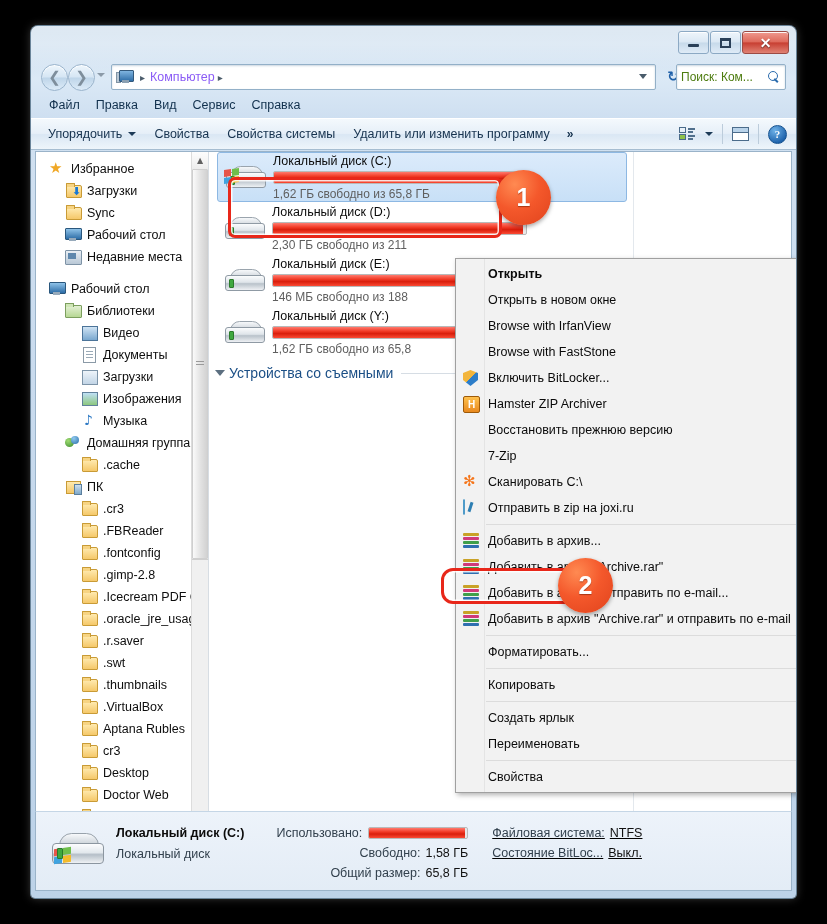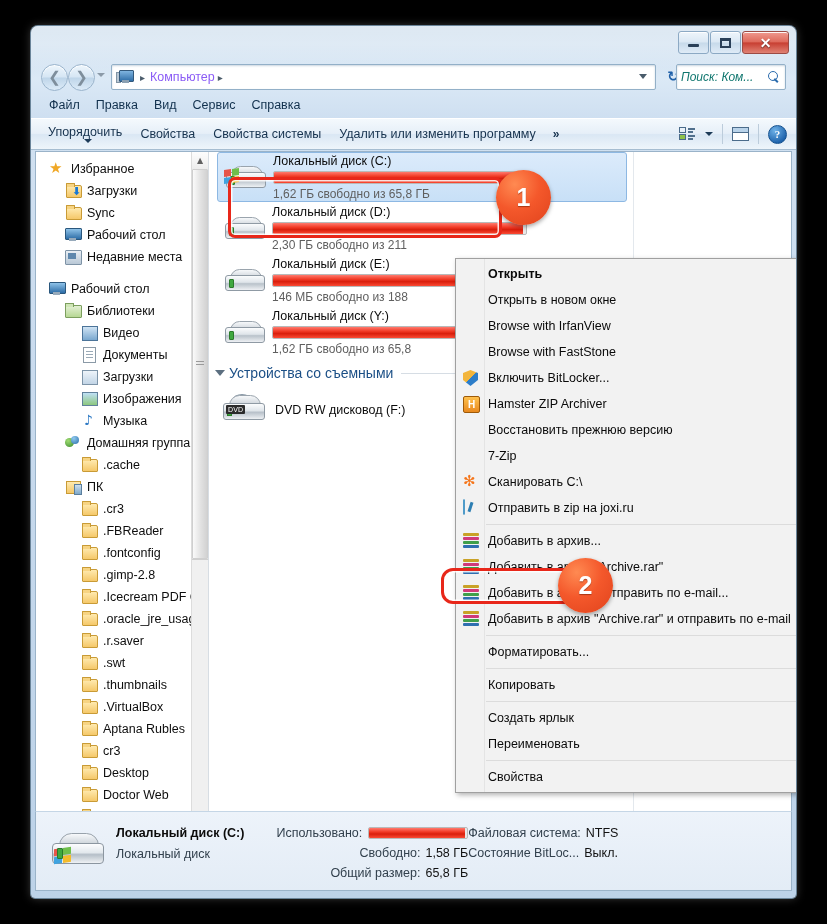--- a/index.html
+++ b/index.html
@@ -77,35 +77,35 @@
   #crumb-drop{position:absolute;right:8px;top:9px;width:0;height:0;
     border-left:4px solid transparent;border-right:4px solid transparent;border-top:5px solid #4a5c6b;}
   #refreshbtn{position:absolute;right:112px;top:3px;width:22px;height:22px;display:flex;align-items:center;justify-content:center;}
   #refreshbtn .rg{color:#1e5fa8;font-size:14px;font-weight:bold;font-family:"DejaVu Sans",sans-serif;}
   #searchbox{
     position:absolute;right:10px;top:2px;width:100px;height:24px;
     background:#fff;border:1px solid #93b0c8;border-radius:2px;
     box-shadow:inset 0 1px 2px rgba(140,165,185,.45);
     display:flex;align-items:center;padding:0 4px;
   }
-  #searchbox .ph{flex:1;font-style:italic;color:#0f766e;font-size:12px;white-space:nowrap;overflow:hidden;}
+  #searchbox .ph{flex:1;color:#4d7c0f;font-size:12px;white-space:nowrap;overflow:hidden;}
   .magnifier{position:relative;width:13px;height:13px;flex:0 0 auto;}
   .magnifier .ring{position:absolute;left:0;top:0;width:8px;height:8px;border:1.6px solid #2b6cad;border-radius:50%;}
   .magnifier .hdl{position:absolute;left:7px;top:7px;width:5px;height:1.8px;background:#2b6cad;transform:rotate(45deg);transform-origin:0 0;}
   
   #menubar{position:absolute;left:0;top:68px;height:22px;width:100%;display:flex;align-items:center;padding-left:10px;box-sizing:border-box;}
   .menu-item{font-size:12.5px;color:#11304d;padding:2px 8px;white-space:nowrap;}
   
   #toolbar{
     position:absolute;left:0;top:92px;height:32px;width:100%;
     background:linear-gradient(180deg,#f4f9fd 0%,#e6eff8 48%,#dae7f4 52%,#eef5fb 100%);
     border-top:1px solid #ffffff;border-bottom:1px solid #a6bdd1;
     display:flex;align-items:center;box-sizing:border-box;padding-left:8px;
   }
-  .tb-item{font-size:12.5px;color:#16324e;padding:5px 9px;white-space:nowrap;display:flex;align-items:center;flex-direction:column;}
+  .tb-item{font-size:12.5px;color:#16324e;padding:5px 9px;white-space:nowrap;display:flex;align-items:center;}
   .tb-caret{display:inline-block;margin-left:6px;width:0;height:0;
     border-left:4px solid transparent;border-right:4px solid transparent;border-top:4px solid #1d3b58;}
   .tb-chev{font-size:12px;color:#16324e;font-weight:bold;letter-spacing:-1px;padding:5px 8px;}
   .tb-right{margin-left:auto;display:flex;align-items:center;padding-right:9px;gap:2px;}
   .vsep{width:1px;height:20px;background:#bcccdb;margin:0 7px;}
   .viewicon{position:relative;width:16px;height:14px;}
   .viewicon .bx{position:absolute;width:7px;height:6px;border:1px solid #4a6b8a;box-sizing:border-box;}
   .viewicon .bx.a{left:0;top:0;background:#e9f1f8;}
   .viewicon .bx.b{left:0;top:7px;background:#8fc24a;}
   .viewicon .ln{position:absolute;left:9px;height:1.5px;background:#51708d;}
@@ -237,21 +237,21 @@
   #status-cols{display:flex;align-items:flex-start;padding-left:8px;padding-top:4px;}
   .st-title{font-size:12.5px;color:#0b0b0b;font-weight:bold;white-space:nowrap;}
   .st-sub{font-size:12.5px;color:#32404d;white-space:nowrap;margin-top:7px;}
   .st-col2{margin-left:32px;}
   .st-line{display:flex;align-items:center;white-space:nowrap;margin-bottom:6px;}
   .st-lbl{font-size:12.5px;color:#32404d;}
   .st-val{font-size:12.5px;color:#111;margin-left:5px;}
   .st-bar{width:100px;height:12px;margin-left:6px;border:1px solid #b9b9b9;border-radius:2px;overflow:hidden;position:relative;background:#e8e8e8;box-sizing:border-box;}
   .st-bar .fill{position:absolute;left:0;top:0;height:100%;
     background:linear-gradient(180deg,#ff7a6e 0%,#f23b27 38%,#d91f0c 60%,#fb4a34 100%);}
-  .st-col3{}
+  .st-col3{margin-left:24px;text-decoration:underline;}
   .right-lbl{font-size:12.5px;color:#32404d;text-align:right;}
   
   #ctxmenu{
     position:absolute;left:424px;top:232px;width:371px;
     background:#f2f2f2;border:1px solid #a0a0a0;
     box-shadow:2px 2px 5px rgba(0,0,0,.3);
     padding:2px 0;box-sizing:border-box;
     z-index:40;
   }
   .ctx-item{height:26px;display:flex;align-items:center;position:relative;padding-left:32px;padding-right:12px;white-space:nowrap;}
@@ -666,30 +666,20 @@
                 <span class="fill" style="width:98%"></span>
               </span>
               <span class="drive-free" style="display:block">1,62 ГБ свободно из 65,8</span>
             </span>
           </div>
           <div class="group-head">
             <span class="grp-tri"></span>
             <span class="grp-label">Устройства со съемными</span>
             <span class="grp-rule"></span>
           </div>
-          <div class="dvd-row">
-            <span class="dvd-ico">
-              <span class="disc"></span>
-              <span class="top"></span>
-              <span class="body"></span>
-              <span class="led"></span>
-              <span class="tag">DVD</span>
-            </span>
-            <span class="dvd-name">DVD RW дисковод (F:)</span>
-          </div>
         </div>
     </div>
 
     <div id="rightstrip"></div>
   </div>
 
   <div id="statusbar">
     <div id="status-ico">
       <div class="top"></div>
         <div class="body"></div>

